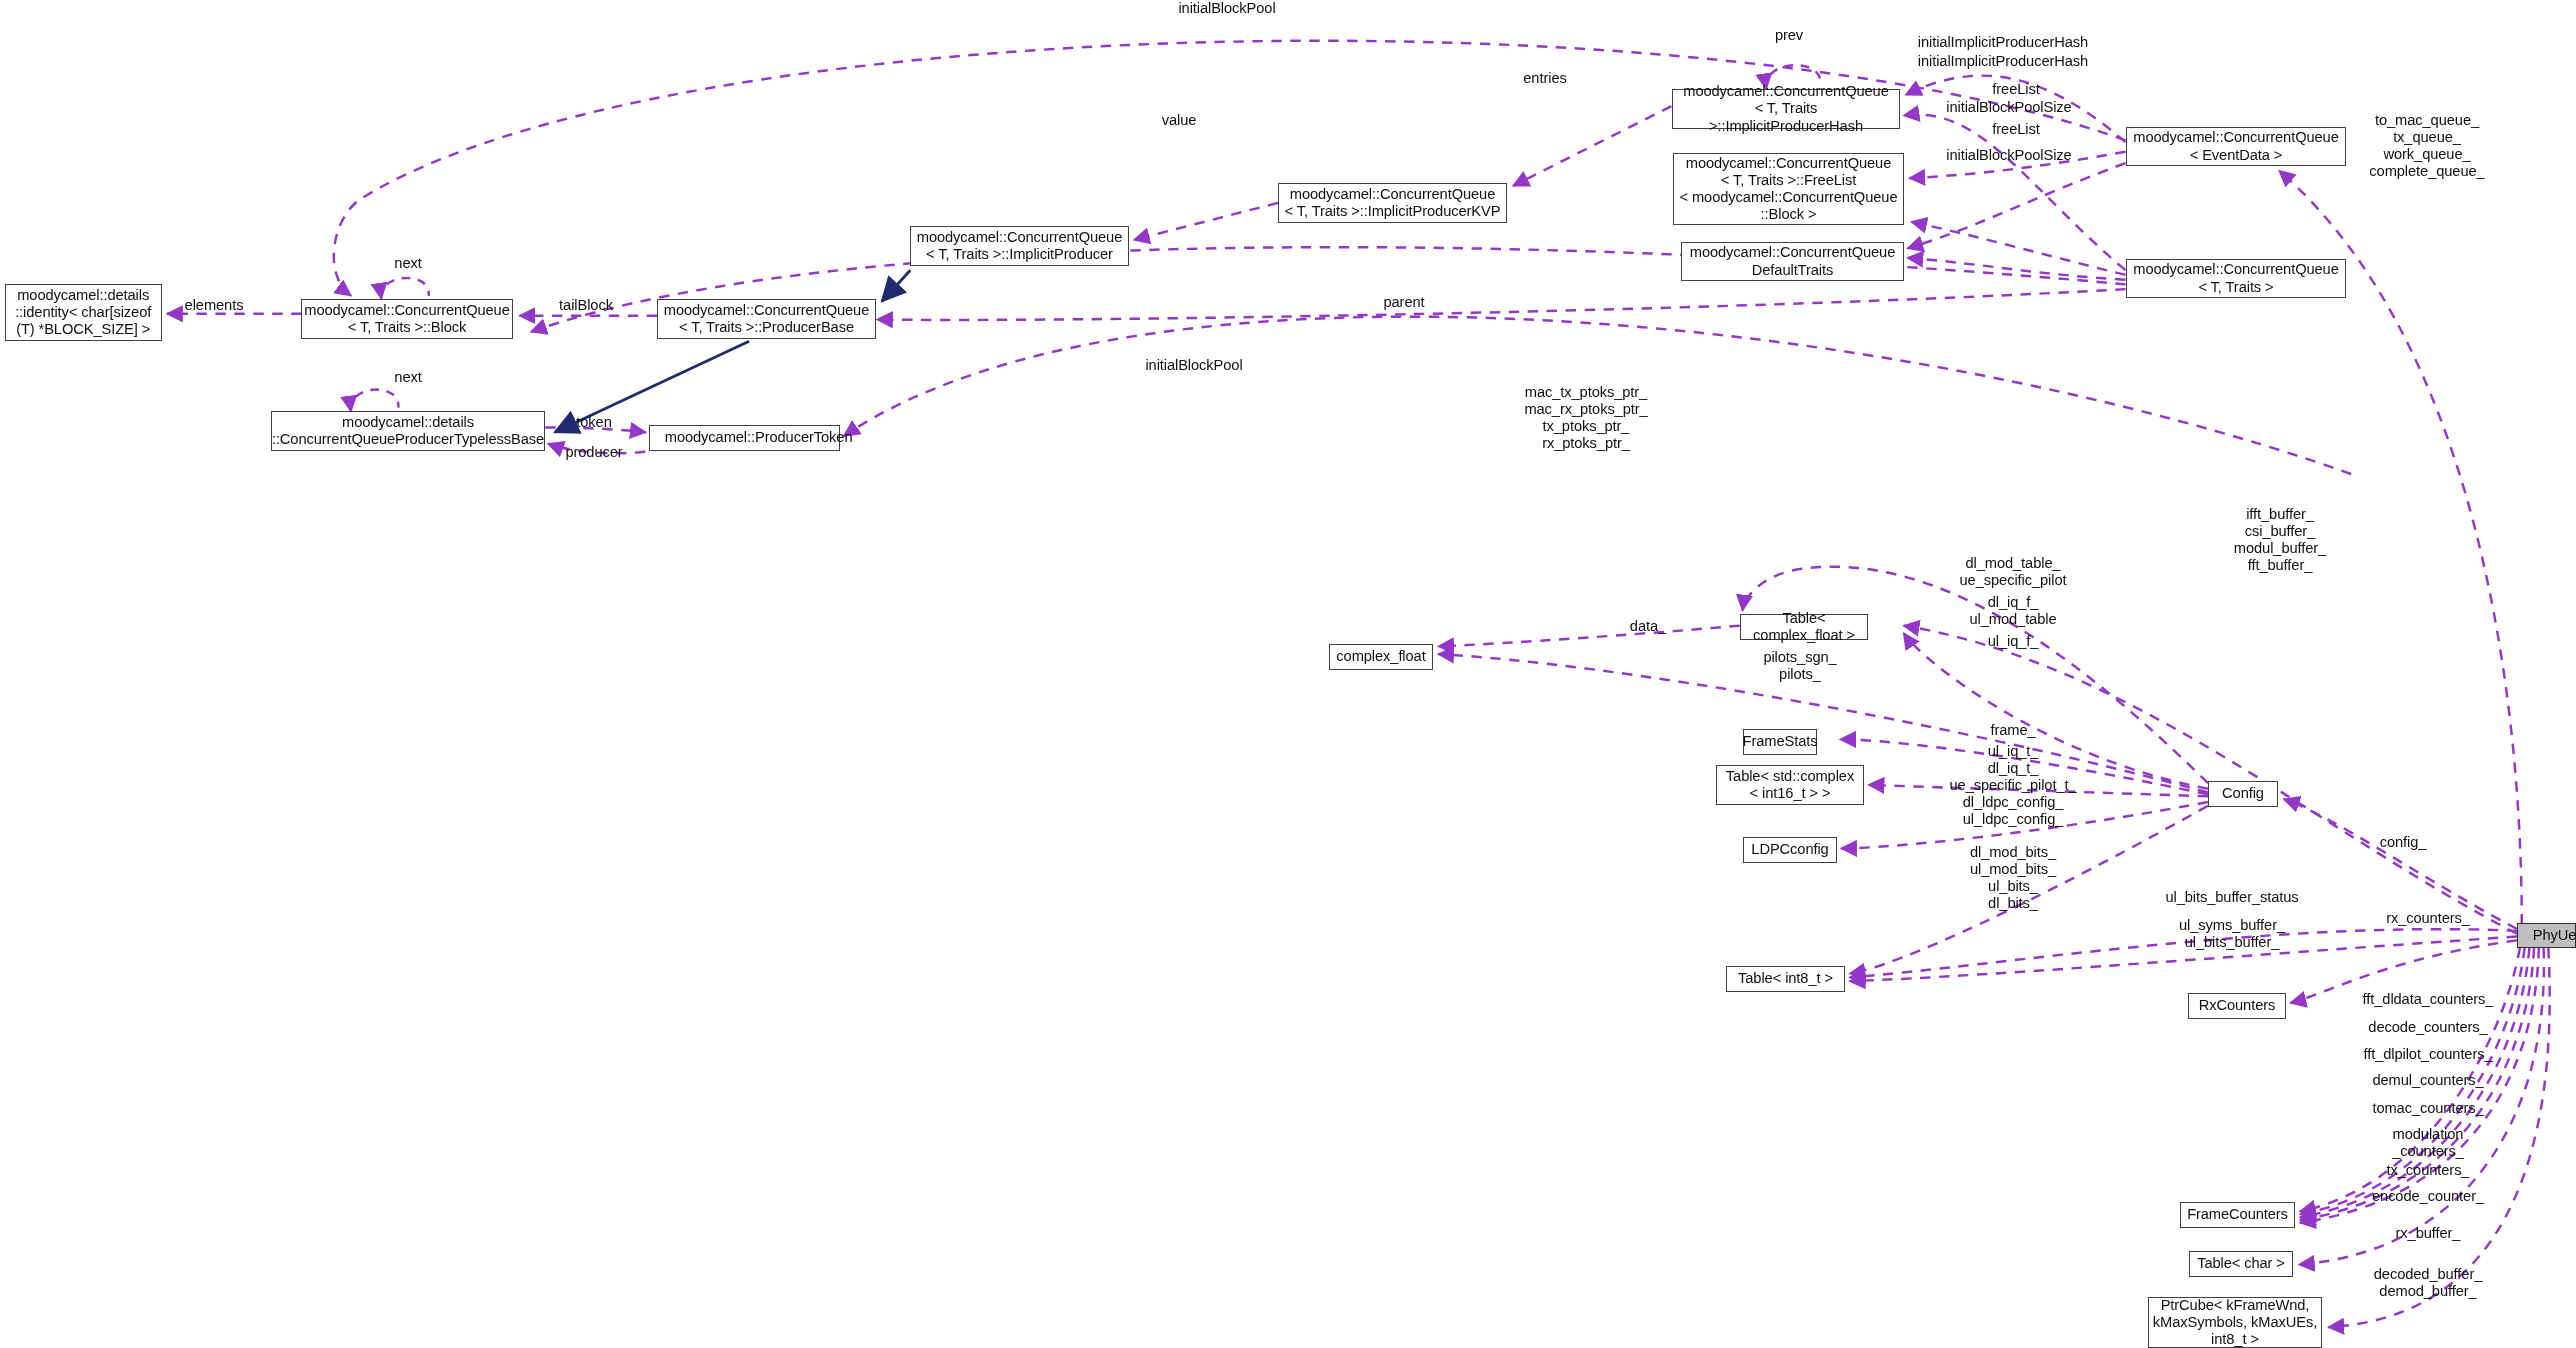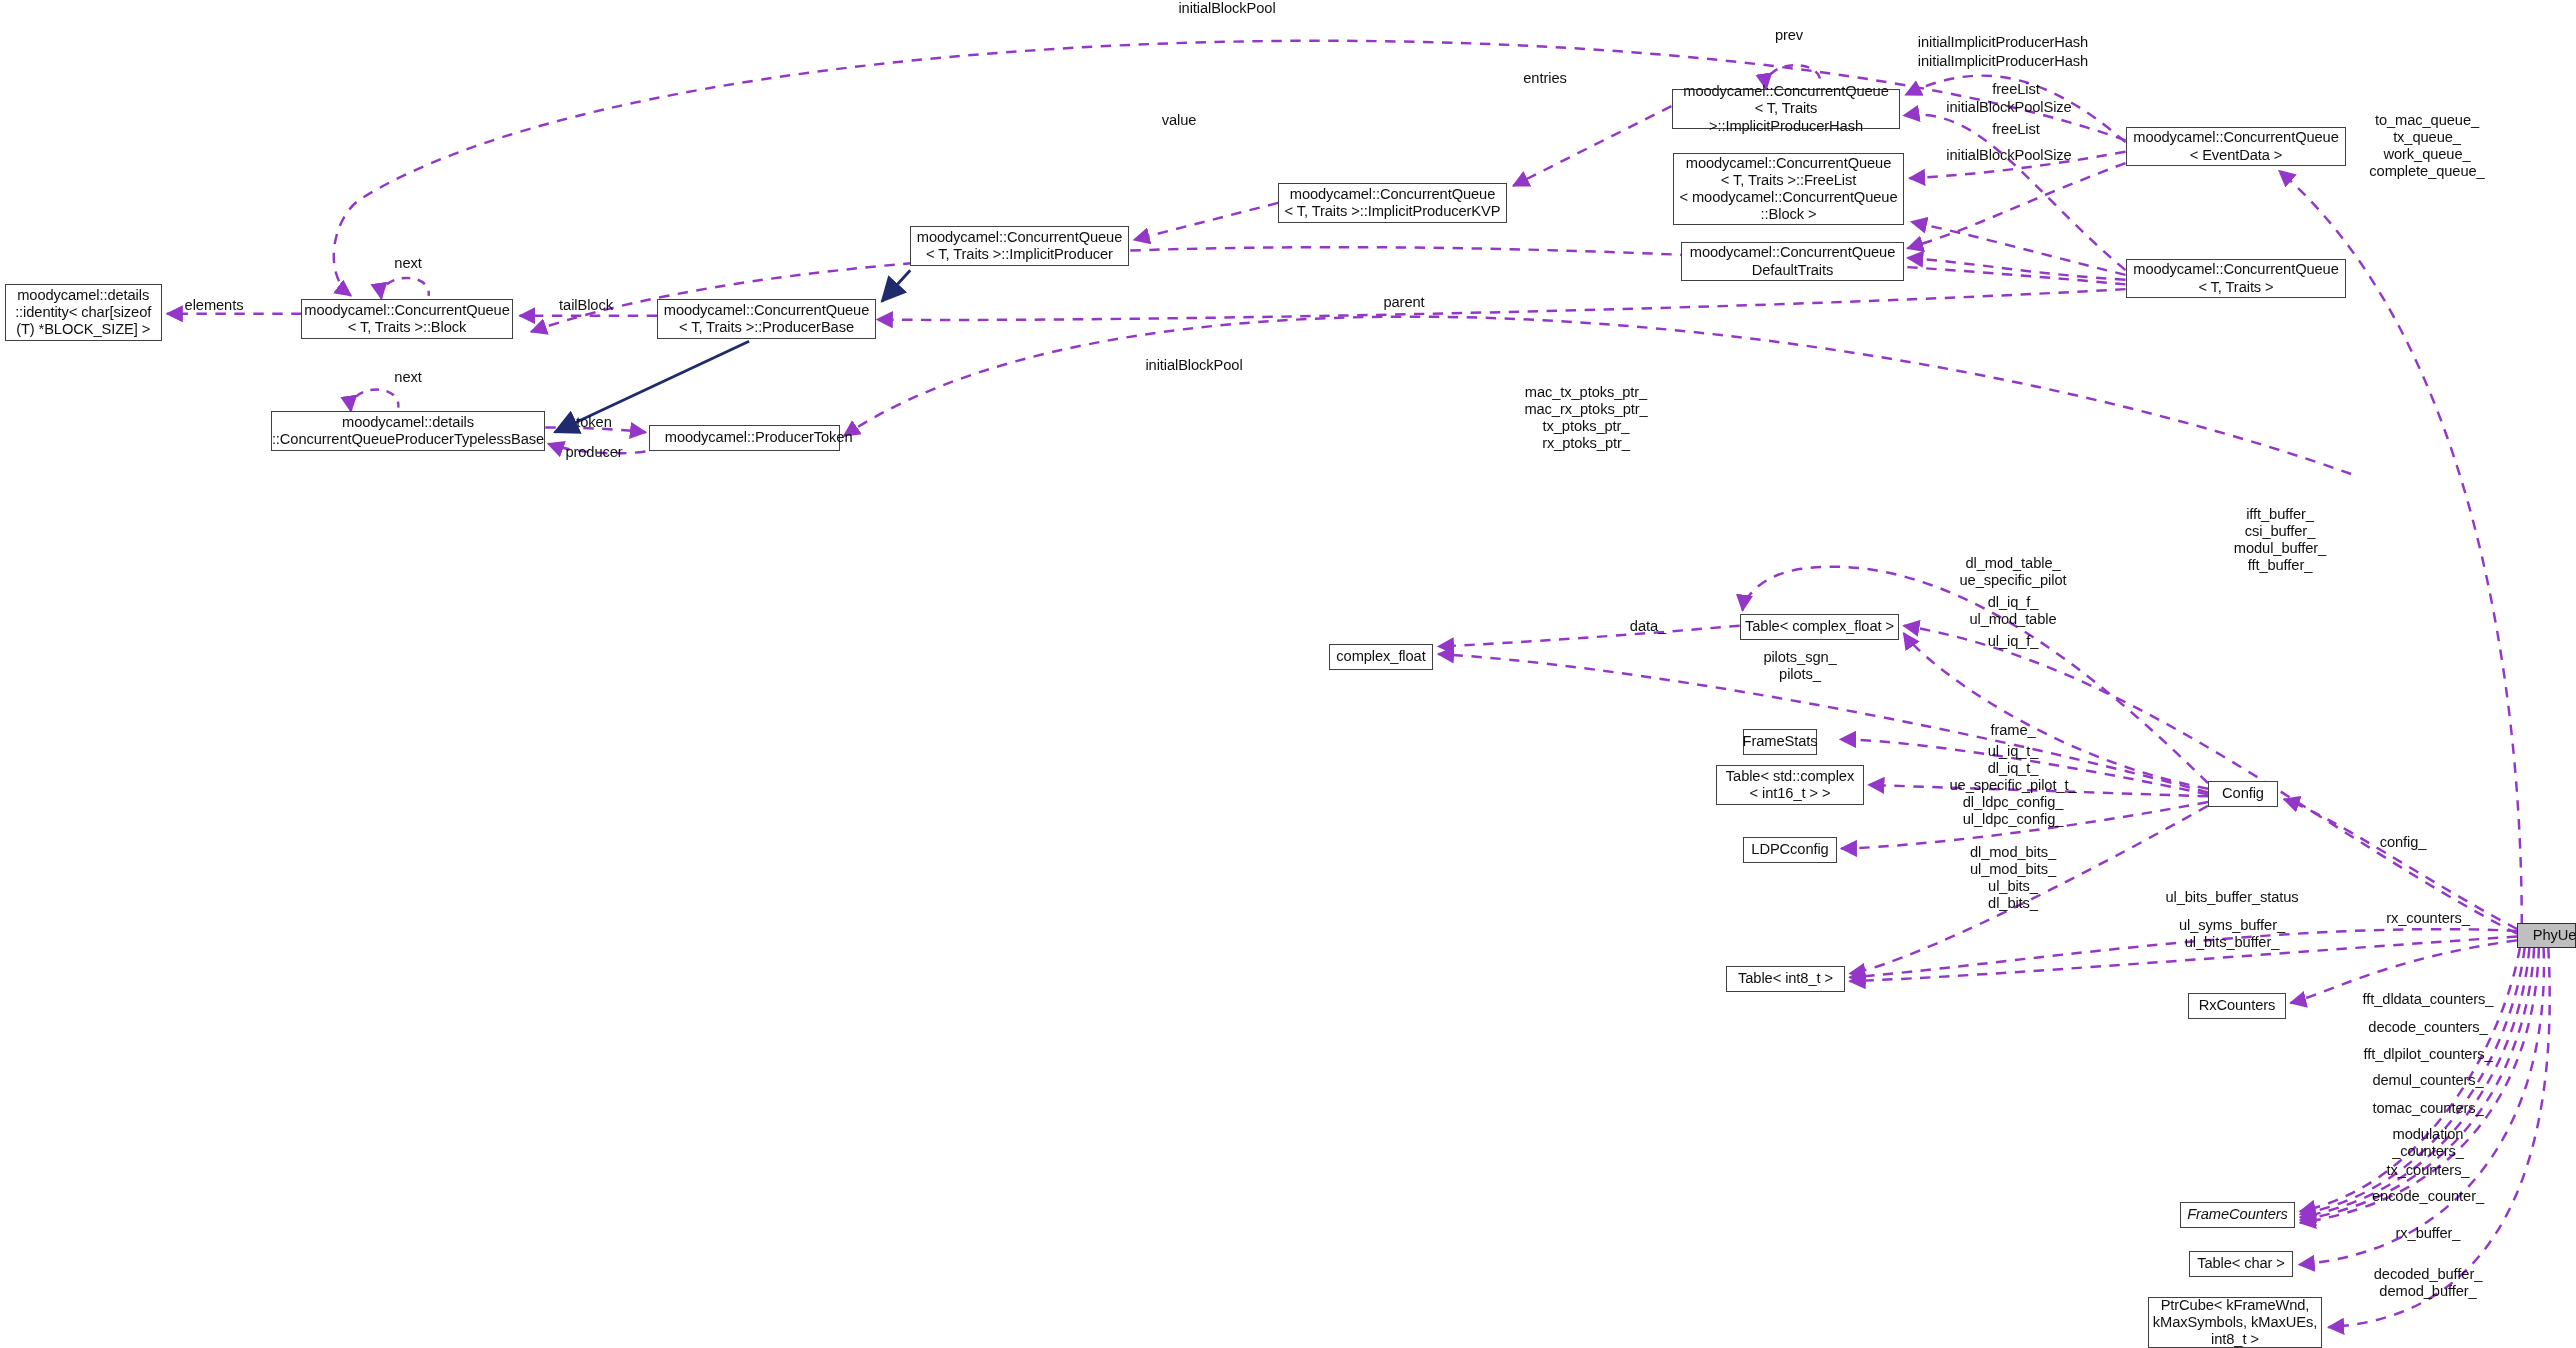--- a/index.html
+++ b/index.html
@@ -136,30 +136,30 @@
   <div class="node" style="left:1673px;top:153px;width:231px;height:72px;">moodycamel::ConcurrentQueue
 &lt; T, Traits &gt;::FreeList
 &lt; moodycamel::ConcurrentQueue
 ::Block &gt;</div>
   <div class="node" style="left:1681px;top:242px;width:223px;height:39px;">moodycamel::ConcurrentQueue
 DefaultTraits</div>
   <div class="node" style="left:2126px;top:127px;width:220px;height:39px;">moodycamel::ConcurrentQueue
 &lt; EventData &gt;</div>
   <div class="node" style="left:2126px;top:259px;width:220px;height:39px;">moodycamel::ConcurrentQueue
 &lt; T, Traits &gt;</div>
-  <div class="node" style="left:1740px;top:614px;width:159px;height:25.6px;">Table&lt; complex_float &gt;</div>
+  <div class="node" style="left:1740px;top:614px;width:128px;height:25.6px;">Table&lt; complex_float &gt;</div>
   <div class="node" style="left:1329px;top:644px;width:104px;height:25.6px;">complex_float</div>
   <div class="node" style="left:1743px;top:729px;width:74px;height:25.6px;">FrameStats</div>
   <div class="node" style="left:1716px;top:765px;width:148px;height:40px;">Table&lt; std::complex
 &lt; int16_t &gt; &gt;</div>
   <div class="node" style="left:1743px;top:837px;width:94px;height:25.6px;">LDPCconfig</div>
   <div class="node" style="left:1726px;top:966px;width:119px;height:25.6px;">Table&lt; int8_t &gt;</div>
   <div class="node" style="left:2208px;top:781px;width:70px;height:25.6px;">Config</div>
   <div class="node" style="left:2188px;top:993px;width:98px;height:25.6px;">RxCounters</div>
-  <div class="node" style="left:2180px;top:1202px;width:115px;height:25.6px;font-style:italic;">FrameCounters</div>
+  <div class="node" style="left:2180px;top:1202px;width:115px;height:25.6px;">FrameCounters</div>
   <div class="node" style="left:2189px;top:1251px;width:104px;height:25.6px;">Table&lt; char &gt;</div>
   <div class="node" style="left:2148px;top:1297px;width:174px;height:51px;">PtrCube&lt; kFrameWnd,
 kMaxSymbols, kMaxUEs,
 int8_t &gt;</div>
   <div class="node hl" style="left:2517px;top:923px;width:59px;height:25px;padding-left:20px;">PhyUe</div>
 
   <div class="elabel" style="left:1227px;top:0px;">initialBlockPool</div>
   <div class="elabel" style="left:1789px;top:26.5px;">prev</div>
   <div class="elabel" style="left:2003px;top:34px;">initialImplicitProducerHash</div>
   <div class="elabel" style="left:2003px;top:53px;">initialImplicitProducerHash</div>

